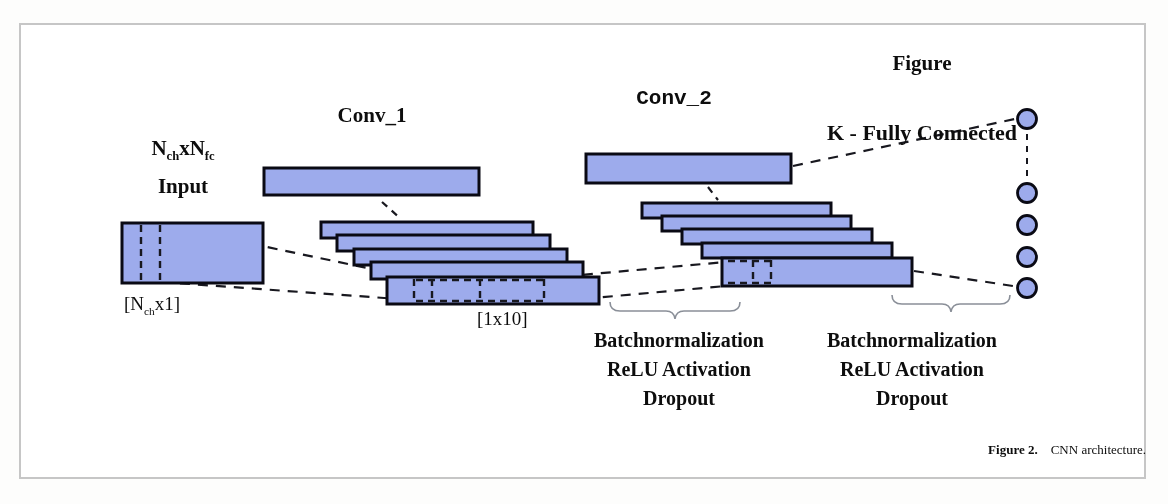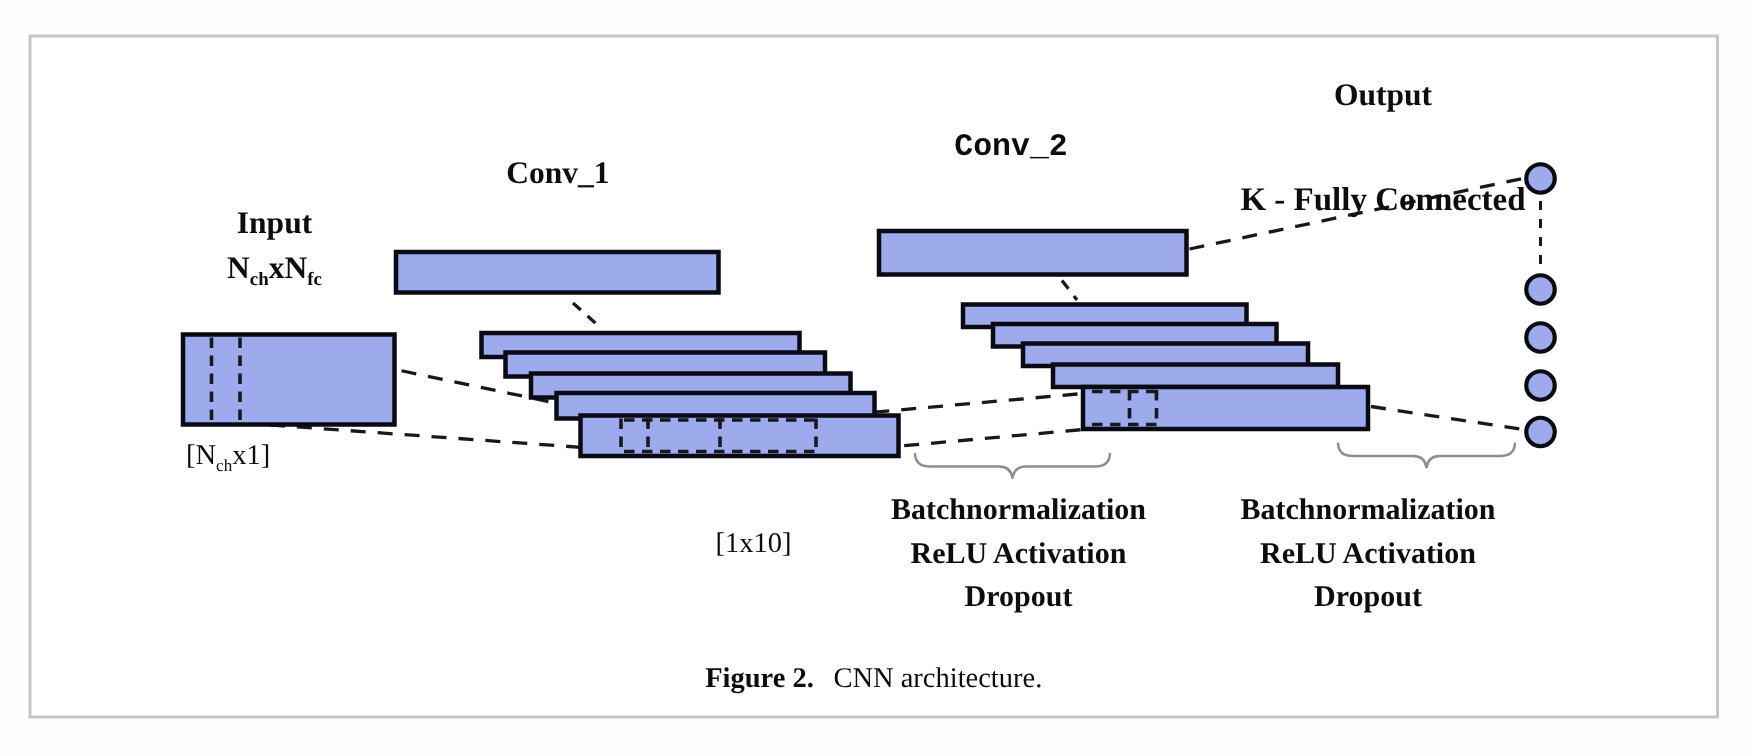--- a/index.html
+++ b/index.html
@@ -21,22 +21,22 @@
   .t-input{left:103px;top:133px;width:160px;font-size:21px;line-height:30px;}
   .t-conv1{left:252px;top:100px;width:240px;font-size:21px;line-height:30px;}
   .t-conv2{left:550px;top:84px;width:248px;font-size:21px;line-height:30px;font-family:Liberation Mono, monospace;}
   .t-output{left:798px;top:48px;width:248px;font-size:21px;line-height:30px;}
   .spec{font-size:22px;margin-top:40px;}
   .bn{font-size:20px;line-height:29px;}
   .bn1{left:559px;top:326px;width:240px;}
   .bn2{left:792px;top:326px;width:240px;}
   .annot{position:absolute;font-size:19px;font-weight:normal;white-space:nowrap;}
   .t-window1{left:124px;top:293px;}
-  .t-kernel1{left:477px;top:308px;margin-top:44px;}
-  .caption{position:absolute;left:19px;top:442px;width:1127px;text-align:center;font-size:19px;}
+  .t-kernel1{left:477px;top:308px;}
+  .caption{position:absolute;left:19px;top:442px;width:1127px;text-align:right;font-size:13px;}
   .cap-label{font-weight:bold;margin-right:13px;}
 </style>
 </head>
 <body>
 
 <div class="fig">
 
   <div class="panel"></div>
 
   <svg class="art" width="1168" height="504" viewBox="0 0 1168 504">
@@ -97,34 +97,34 @@
       <circle class="neuron" cx="1027" cy="225" r="9.5"></circle>
       <circle class="neuron" cx="1027" cy="257" r="9.5"></circle>
       <circle class="neuron" cx="1027" cy="288" r="9.5"></circle>
     </g>
 
     <path class="brace" d="M610,302 Q610,311 620,311 L666,311 Q674,311 675,319 Q676,311 684,311 L730,311 Q740,311 740,302"></path>
     <path class="brace" d="M892,295 Q892,304 902,304 L942,304 Q950,304 951,312 Q952,304 960,304 L1000,304 Q1010,304 1010,295"></path>
   </svg>
 
   <div class="tblock t-input">
+    <div class="tl"><span>N</span><sub>ch</sub><span>xN</span><sub>fc</sub></div>
     <div class="tl">Input</div>
-    <div class="tl"><span>N</span><sub>ch</sub><span>xN</span><sub>fc</sub></div>
   </div>
 
   <div class="tblock t-conv1">
     <div class="tl">Conv_1</div>
   </div>
 
   <div class="tblock t-conv2">
     <div class="tl">Conv_2</div>
   </div>
 
   <div class="tblock t-output">
-    <div class="tl">Output</div>
+    <div class="tl">Figure</div>
     <div class="tl spec">K - Fully Connected</div>
   </div>
 
   <div class="annot t-window1"><span>[N</span><sub>ch</sub><span>x1]</span></div>
   <div class="annot t-kernel1">[1x10]</div>
 
   <div class="tblock bn bn1">
     <div class="tl">Batchnormalization</div>
     <div class="tl">ReLU Activation</div>
     <div class="tl">Dropout</div>

